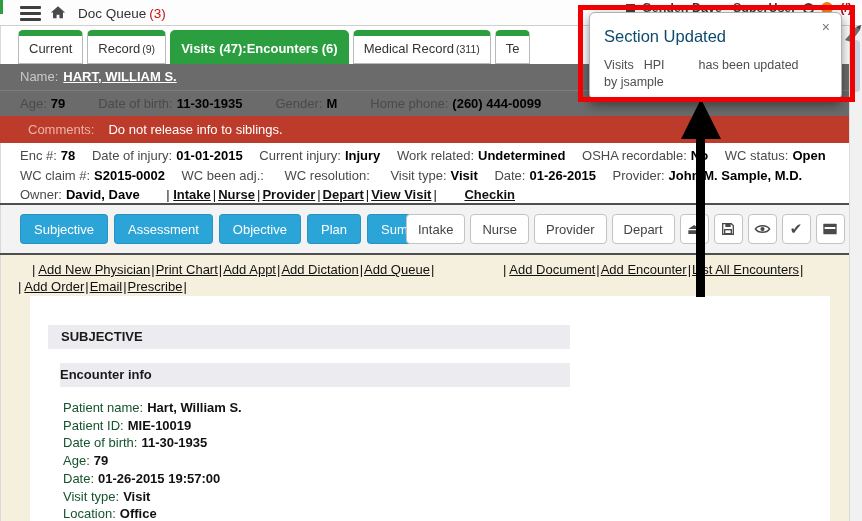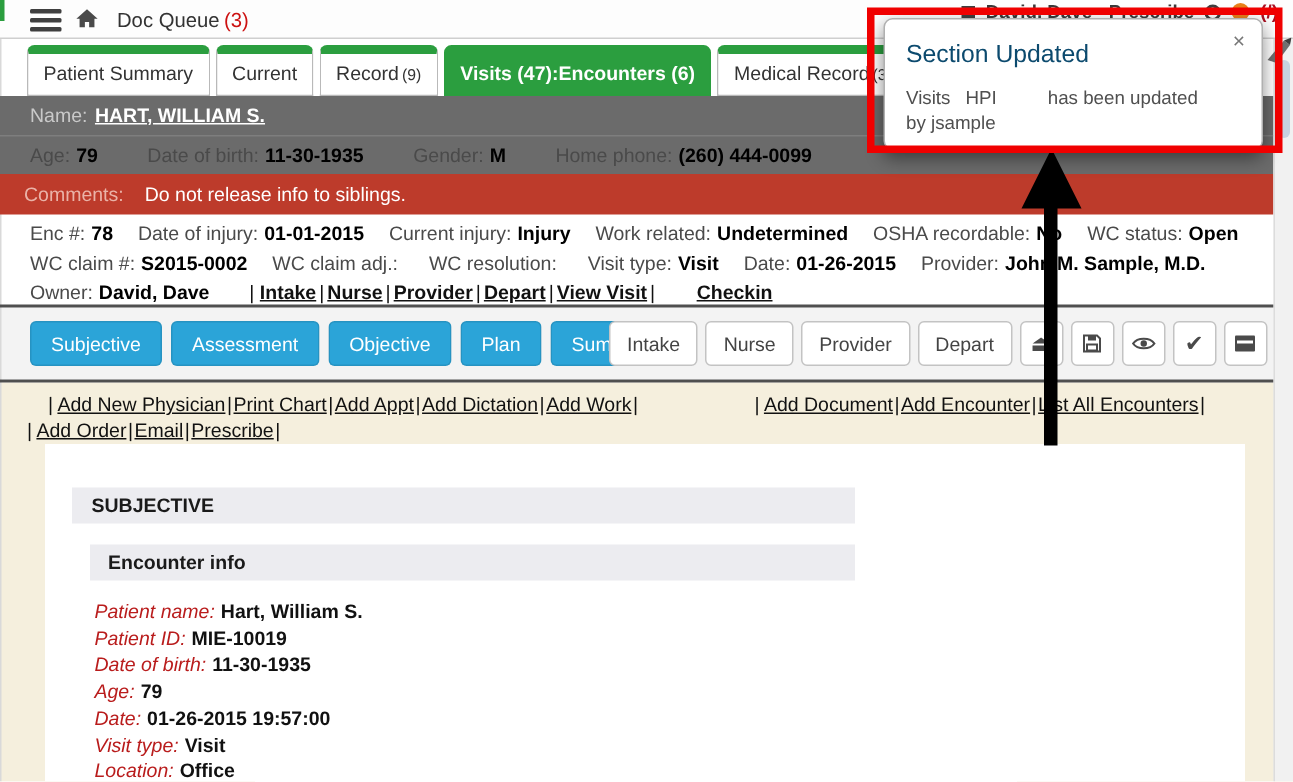--- a/index.html
+++ b/index.html
@@ -27,21 +27,21 @@
   .tab .count { font-size:10.5px; margin-left:2px; }
   .tab.active { background:var(--green); border-color:var(--green); color:#fff; font-weight:700; }
 
   
   .namebar { position:absolute; left:0; top:64px; width:849px; height:26px; background:var(--graybar); z-index:2; line-height:26px; padding-left:20px; font-size:13px; }
   .namebar .lbl { color:#c9c9c9; margin-right:5px; }
   .namebar a { color:#fff; font-weight:700; text-decoration:underline; cursor:pointer; }
   .demobar { position:absolute; left:0; top:90px; width:849px; height:26px; background:var(--graybar); border-top:1px solid #7e7e7e; z-index:2; line-height:25px; padding-left:20px; font-size:13px; display:flex; gap:20px; }
   .demobar .lbl { color:#c9c9c9; margin-right:5px; }
   .demobar .val { color:#fff; font-weight:700; }
-  .commentsbar { position:absolute; left:0; top:116px; width:849px; height:27px; background:var(--redbar); z-index:2; line-height:27px; padding-left:16px; font-size:13px; }
+  .commentsbar { position:absolute; left:0; top:116px; width:849px; height:27px; background:var(--redbar); z-index:2; line-height:27px; padding-left:28px; font-size:13px; }
   .commentsbar .lbl { color:#eab3a8; margin-right:14px; }
   .commentsbar .val { color:#fff; }
 
   
   .encrows { position:absolute; left:0; top:143px; width:862px; height:60px; background:#fff; padding:3px 0 0 20px; font-size:13px; line-height:19.5px; z-index:1; }
   .pair { margin-right:13px; white-space:nowrap; }
   .pair .lbl { color:#4a4a4a; margin-right:4px; }
   .pair .val { color:#000; font-weight:700; }
   .visitlinks { margin-left:10px; }
   .visitlinks::before { content:"| "; color:#111; }
@@ -64,23 +64,23 @@
   .quicklinks a { color:#111; text-decoration:underline; cursor:pointer; }
   .quicklinks a::after { content:" | "; text-decoration:none; display:inline-block; padding:0 1px; }
   .ql-1L { left:32px; top:7px; }
   .ql-1R { left:503px; top:7px; }
   .ql-2 { left:18px; top:24px; }
 
   
   .card { position:absolute; left:30px; top:296px; width:800px; height:225px; background:#fff; overflow:hidden; z-index:1; }
   .secbar { position:absolute; background:var(--secbar); height:24px; line-height:24px; font-weight:700; font-size:13px; color:#1a1a1a; }
   .secbar.subjective { left:18px; top:29px; width:522px; padding-left:13px; }
-  .secbar.encinfo { left:30px; top:67px; width:510px; padding-left:12px; }
+  .secbar.encinfo { left:30px; top:67px; width:510px; }
   .fields { position:absolute; left:33px; top:103px; font-size:13px; line-height:17.7px; }
-  .fields .lbl { color:#b91c1c; margin-right:4px;font-style:italic; }
+  .fields .lbl { color:#14532d; margin-right:4px; }
   .fields .val { color:#111; font-weight:700; }
 
   
   .scrollbar { position:absolute; right:0; top:26px; width:13px; height:495px; background:#f1f1f1; border-left:1px solid #dcdcdc; z-index:3; }
   .scroll-thumb { position:absolute; left:2px; top:14px; width:8px; height:52px; background:#c6d2e0; border-radius:4px; cursor:pointer; }
   .pencil-artifact { position:absolute; left:843px; top:22px; width:18px; height:20px; z-index:6; }
 
   
   .popup { position:absolute; left:589px; top:12px; width:253px; height:88px; background:#fff; border:1px solid #b0b0b0; border-radius:6px; box-shadow:0 5px 12px rgba(0,0,0,0.45); z-index:30; }
   .popup-title { position:absolute; left:14px; top:14px; font-size:16.5px; color:#0c4a6e; }
@@ -109,30 +109,29 @@
           <path d="M12 3 2 12h3v8h5v-5h4v5h5v-8h3z" fill="#4a4a4a"></path>
         </svg>
     </span>
     <span class="topbar-title">
       <span>Doc Queue</span><span class="cnt">(3)</span>
     </span>
   </div>
 
   <div class="user-strip">
     <span class="person-glyph"></span>
-    <span>David, Dave - Prescribe</span>
+    <span>Gender, Dave - SuperUser</span>
     <span class="help-glyph"></span>
     <span class="alert-glyph"></span>
     <span class="logout-glyph">(/)</span>
   </div>
 
   <div class="left-border"></div>
 
   <div class="tabrow">
-    <div class="tab"><span>Patient Summary</span></div>
     <div class="tab"><span>Current</span></div>
     <div class="tab"><span>Record</span><span class="count">(9)</span></div>
     <div class="tab active"><span>Visits (47):Encounters (6)</span></div>
     <div class="tab"><span>Medical Record</span><span class="count">(311)</span></div>
     <div class="tab"><span>Te</span></div>
   </div>
 
   <div class="namebar">
     <span class="lbl">Name:</span><a>HART, WILLIAM S.</a>
   </div>
@@ -152,21 +151,21 @@
     <div>
       <span class="pair"><span class="lbl">Enc #:</span><span class="val">78</span></span>
       <span class="pair"><span class="lbl">Date of injury:</span><span class="val">01-01-2015</span></span>
       <span class="pair"><span class="lbl">Current injury:</span><span class="val">Injury</span></span>
       <span class="pair"><span class="lbl">Work related:</span><span class="val">Undetermined</span></span>
       <span class="pair"><span class="lbl">OSHA recordable:</span><span class="val">No</span></span>
       <span class="pair"><span class="lbl">WC status:</span><span class="val">Open</span></span>
     </div>
     <div>
       <span class="pair"><span class="lbl">WC claim #:</span><span class="val">S2015-0002</span></span>
-      <span class="pair"><span class="lbl">WC claim adj.:</span><span class="val"></span></span>
+      <span class="pair"><span class="lbl">WC been adj.:</span><span class="val"></span></span>
       <span class="pair"><span class="lbl">WC resolution:</span><span class="val"></span></span>
       <span class="pair"><span class="lbl">Visit type:</span><span class="val">Visit</span></span>
       <span class="pair"><span class="lbl">Date:</span><span class="val">01-26-2015</span></span>
       <span class="pair"><span class="lbl">Provider:</span><span class="val">John M. Sample, M.D.</span></span>
     </div>
     <div>
       <span class="pair"><span class="lbl">Owner:</span><span class="val">David, Dave</span></span>
       <span class="visitlinks"><a>Intake</a><a>Nurse</a><a>Provider</a><a>Depart</a><a>View Visit</a></span>
       <a class="checkin-link">Checkin</a>
     </div>
@@ -218,21 +217,21 @@
             <path d="M9 15 20 4l2 2-11 11-3 1z" fill="#4a4a4a"></path>
           </svg>
       </button>
 
     </div>
   </div>
 
   <div class="divider" style="top:253px"></div>
 
   <div class="beige">
-    <div class="quicklinks ql-1L"><a>Add New Physician</a><a>Print Chart</a><a>Add Appt</a><a>Add Dictation</a><a>Add Work</a></div>
+    <div class="quicklinks ql-1L"><a>Add New Physician</a><a>Print Chart</a><a>Add Appt</a><a>Add Dictation</a><a>Add Queue</a></div>
     <div class="quicklinks ql-1R"><a>Add Document</a><a>Add Encounter</a><a>List All Encounters</a></div>
     <div class="quicklinks ql-2"><a>Add Order</a><a>Email</a><a>Prescribe</a></div>
   </div>
 
   <div class="card">
     <div class="secbar subjective">SUBJECTIVE</div>
     <div class="secbar encinfo">Encounter info</div>
     <div class="fields">
       <div><span class="lbl">Patient name:</span><span class="val">Hart, William S.</span></div>
       <div><span class="lbl">Patient ID:</span><span class="val">MIE-10019</span></div>

